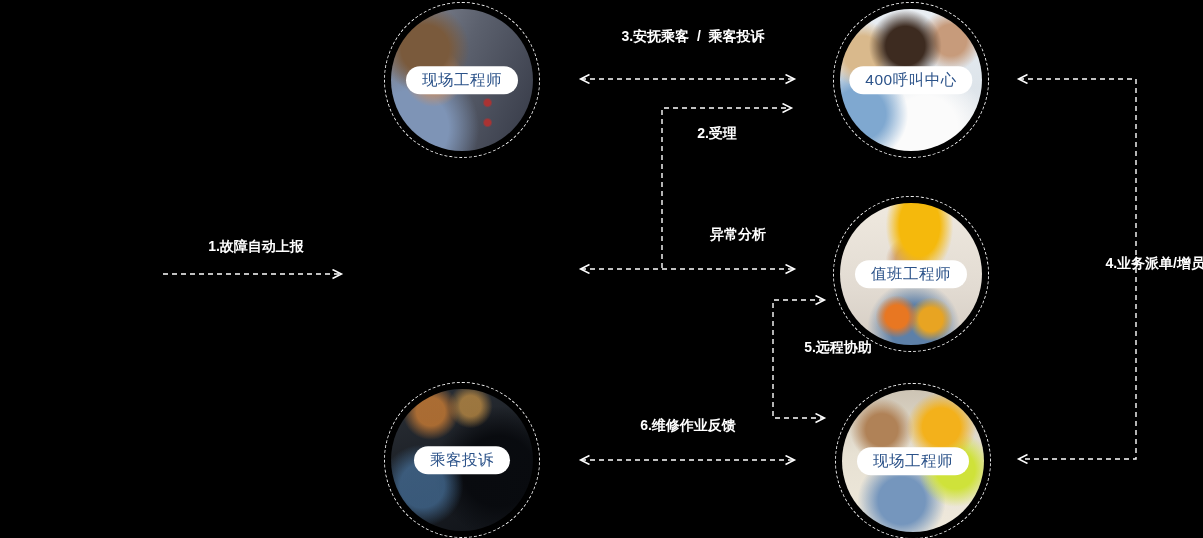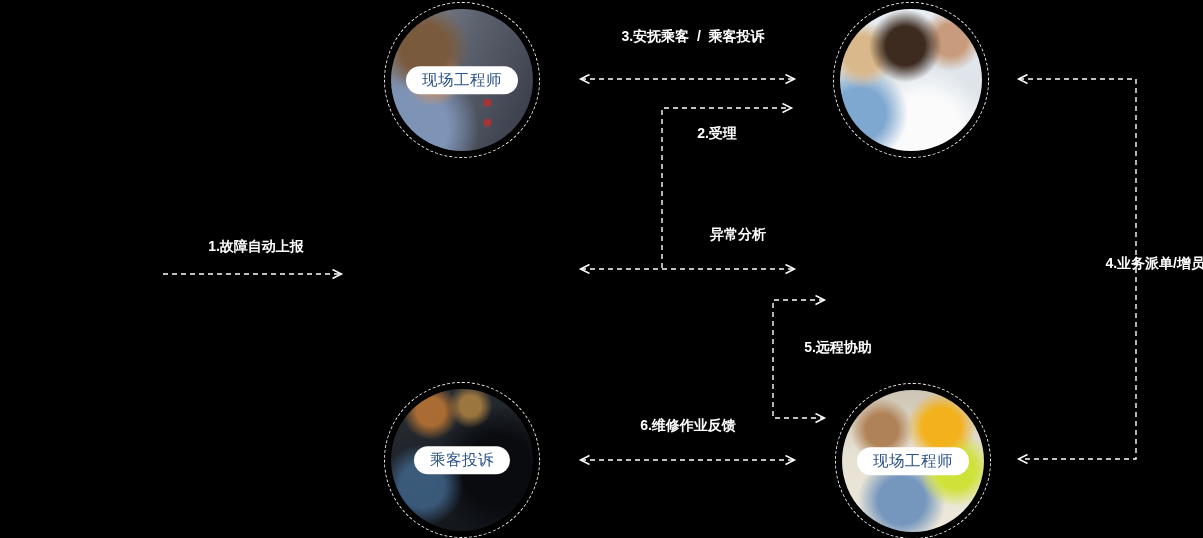--- a/index.html
+++ b/index.html
@@ -107,22 +107,27 @@
   </div>
 
 
   <div class="node" style="left:384px;top:382px;">
     <div class="photo ph-property"></div>
     <div class="pill">乘客投诉</div>
   </div>
 
   <div class="node" style="left:833px;top:2px;">
     <div class="photo ph-call"></div>
+    <div class="pill">400呼叫中心</div>
   </div>
 
+  <div class="node" style="left:833px;top:196px;">
+    <div class="photo ph-duty"></div>
+    <div class="pill">值班工程师</div>
+  </div>
 
   <div class="node" style="left:835px;top:383px;">
     <div class="photo ph-field"></div>
     <div class="pill">现场工程师</div>
   </div>
 
   <div class="edge-label" style="left:256px;top:227px;margin-top:12px;">1.故障自动上报</div>
   <div class="edge-label" style="left:693px;top:29px;">3.安抚乘客  /  乘客投诉</div>
   <div class="edge-label" style="left:717px;top:126px;">2.受理</div>
   <div class="edge-label" style="left:730px;top:227px;margin-left:8px;">异常分析</div>

